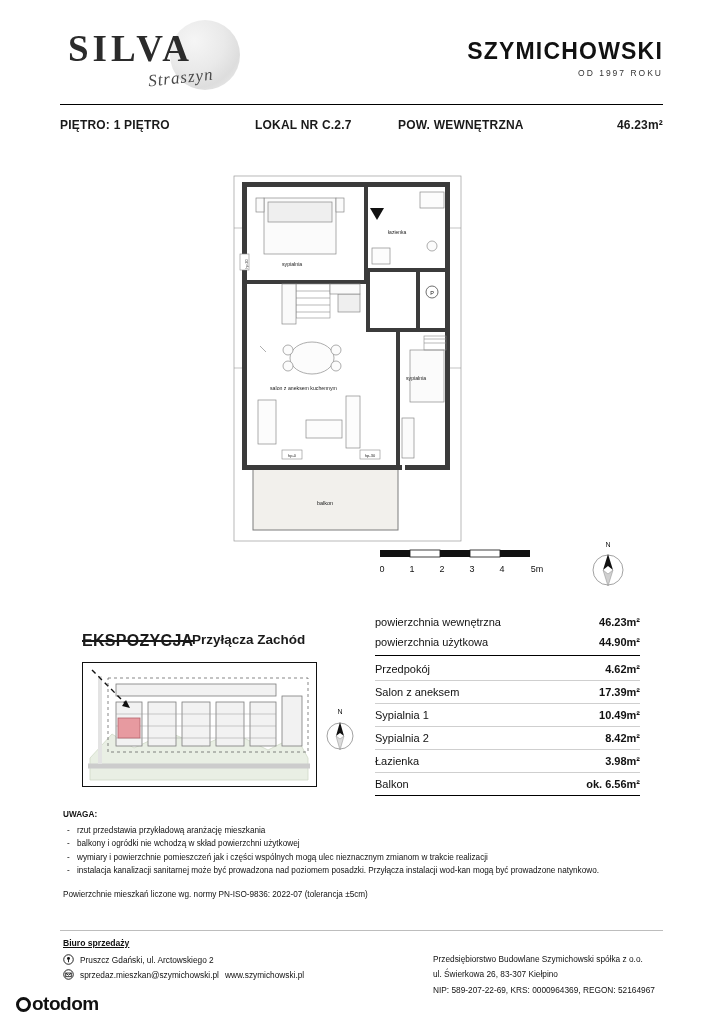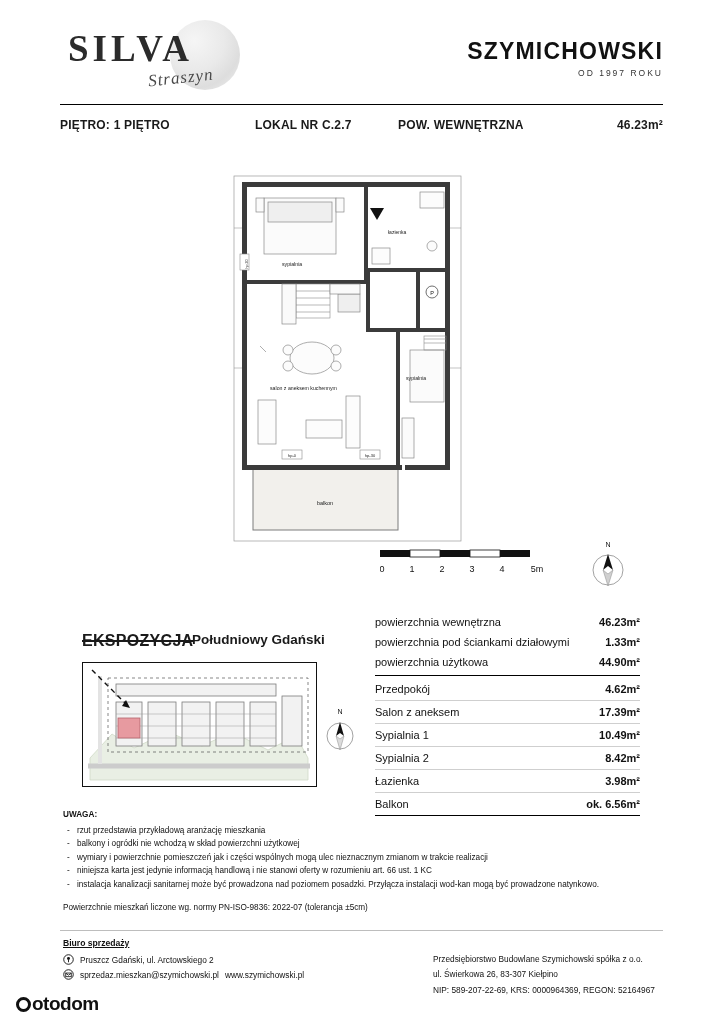--- a/index.html
+++ b/index.html
@@ -302,24 +302,20 @@
     </svg>
   </div>
 
   <div class="areas">
     <div class="grp1">
       <div class="row">
         <span class="lbl">powierzchnia wewnętrzna</span>
         <span class="val">46.23m²</span>
       </div>
       <div class="row">
-        <span class="lbl">powierzchnia pod ściankami działowymi</span>
-        <span class="val">1.33m²</span>
-      </div>
-      <div class="row">
         <span class="lbl">powierzchnia użytkowa</span>
         <span class="val">44.90m²</span>
       </div>
     </div>
     <div class="sep"></div>
     <div class="grp2">
       <div class="row">
         <span class="lbl">Przedpokój</span>
         <span class="val">4.62m²</span>
       </div>
@@ -342,21 +338,21 @@
       <div class="row">
         <span class="lbl">Balkon</span>
         <span class="val">ok. 6.56m²</span>
       </div>
     </div>
   </div>
 
   <div class="expo-title">
     <span class="strike">EKSPOZYCJA</span>
   </div>
-  <div class="expo-dir">Południowy Gdański</div>
+  <div class="expo-dir">Przyłącza Zachód</div>
 
   <div class="sitemap">
     <svg width="235" height="125" viewBox="0 0 235 125">
       <rect x="0.5" y="0.5" width="234" height="124" fill="#ffffff" stroke="#111" stroke-width="1"></rect>
 
       <path d="M8 96 L30 72 L52 86 L86 70 L120 84 L150 70 L186 88 L214 74 L226 96 L226 118 L8 118 Z" fill="#e9efe4" stroke="#cfd9c6" stroke-width="0.8"></path>
 
       <path d="M6 104 L228 104" stroke="#cccccc" stroke-width="5" fill="none"></path>
       <path d="M18 14 L18 102" stroke="#e3e3e3" stroke-width="4" fill="none"></path>
 
@@ -394,21 +390,20 @@
       <polygon points="22,44 26,30 22,33 18,30" fill="#dcdcdc" stroke="#8a8a8a" stroke-width="0.5"></polygon>
     </svg>
   </div>
 
   <div class="notes">
     <div class="uwaga">UWAGA:</div>
     <ul>
       <li>rzut przedstawia przykładową aranżację mieszkania</li>
       <li>balkony i ogródki nie wchodzą w skład powierzchni użytkowej</li>
       <li>wymiary i powierzchnie pomieszczeń jak i części wspólnych mogą ulec nieznacznym zmianom w trakcie realizacji</li>
-      <li>niniejsza karta jest jedynie informacją handlową i nie stanowi oferty w rozumieniu art. 66 ust. 1 KC</li>
       <li>instalacja kanalizacji sanitarnej może być prowadzona nad poziomem posadzki. Przyłącza instalacji wod-kan mogą być prowadzone natynkowo.</li>
     </ul>
     <div class="tol">Powierzchnie mieszkań liczone wg. normy PN-ISO-9836: 2022-07 (tolerancja ±5cm)</div>
   </div>
 
   <div class="footer-rule"></div>
   <div class="footer">
     <div class="foot-left">
       <div class="biuro">Biuro sprzedaży</div>
       <div class="foot-line">

